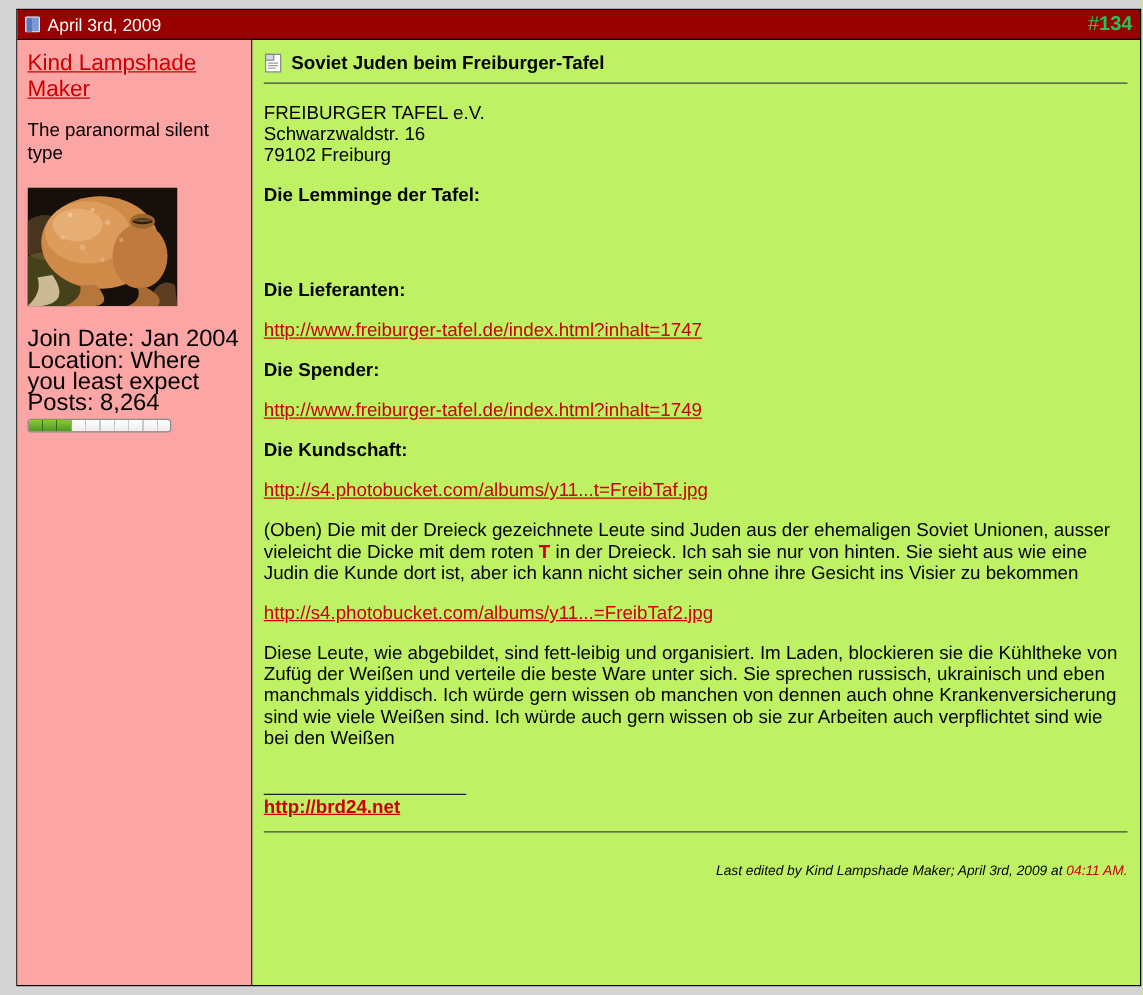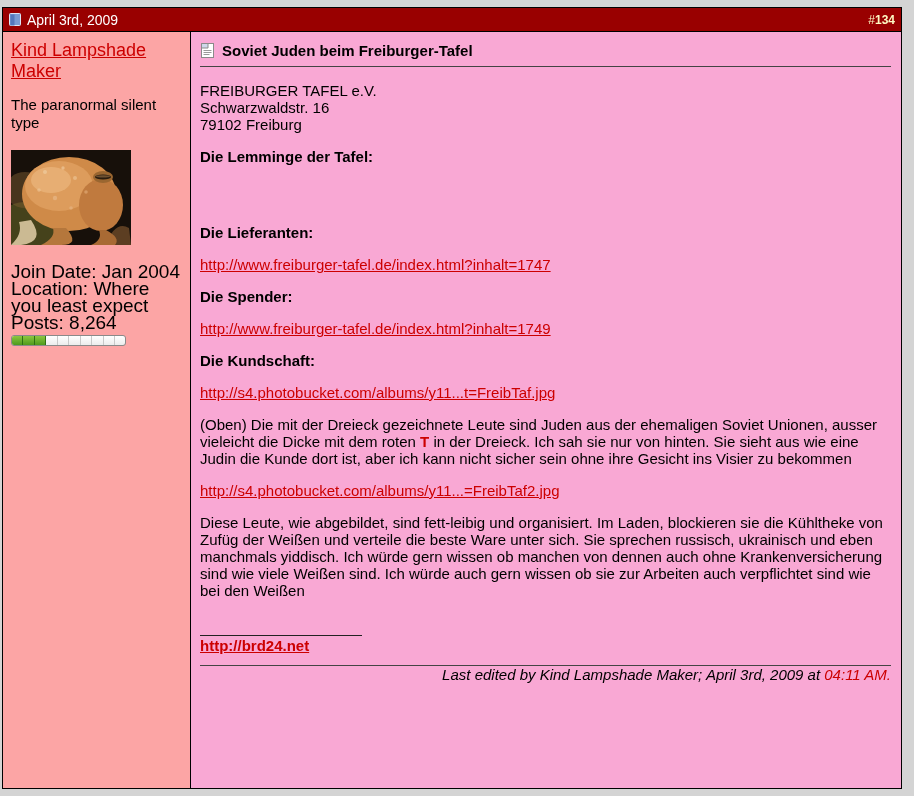--- a/index.html
+++ b/index.html
@@ -4,42 +4,42 @@
 <style>
   * { margin: 0; padding: 0; box-sizing: border-box; }
   html, body { width: 914px; height: 796px; }
   body {
     background: #d4d4d4;
     font-family: "Liberation Sans", "DejaVu Sans", sans-serif;
     color: #000;
   }
   .post-window {
     position: absolute;
-    left: 2px; top: 7px;
+    left: 13px; top: 7px;
     width: 900px; height: 782px;
     background: #fff;
     border: 1px solid #000;
     display: flex;
     flex-direction: column;
   }
   
   .post-header {
     height: 24px;
     background: #990000;
     border-bottom: 1px solid #000;
     color: #fff;
     display: flex;
     align-items: center;
     padding: 0 6px;
     font-size: 14px;
     flex: 0 0 auto;
   }
   .post-header .date-wrap { display: flex; align-items: center; gap: 6px; flex: 1; }
   .page-icon { width: 12px; height: 13px; display: inline-block; }
-  .post-number { color: #fef9c3; text-decoration: none; font-size: 12px; cursor: pointer; text-align: center; }
+  .post-number { color: #22c55e; text-decoration: none; font-size: 16px; cursor: pointer; text-align: center; }
   .post-number b { font-weight: bold; }
   
   .post-main { display: flex; flex: 1 1 auto; min-height: 0; }
   .sidebar {
     width: 188px;
     background: #fca5a5;
     border-right: 1px solid #000;
     padding: 8px 8px;
     font-size: 15px;
     line-height: 17px;
@@ -69,21 +69,21 @@
   }
   .rep-fill {
     position: absolute; left: 0; top: 0; bottom: 0;
     background:
       repeating-linear-gradient(to right, transparent 0, transparent 10.5px, #2d7014 10.5px, #2d7014 11.5px),
       linear-gradient(#8cc63f, #4e9a1e);
   }
   
   .content {
     flex: 1 1 auto;
-    background: #f9a8d4;
+    background: #bef264;
     padding: 8px 10px 8px 9px;
     font-size: 15px;
     line-height: 17px;
     position: relative;
   }
   .title-row { display: flex; align-items: center; gap: 7px; padding-top: 2px; }
   .title-row .doc-icon { width: 15px; height: 17px; flex: 0 0 auto; }
   .post-title { font-weight: bold; font-size: 15px; }
   .title-hr { border: none; border-top: 1px solid #444; margin: 7px 0 0 0; }
   .content p { margin-top: 15px; }
@@ -97,24 +97,24 @@
   .spacer-lemminge { height: 44px; }
   .sig-area { margin-top: 30px; position: relative; height: 26px; }
   .sig-line {
     position: absolute; left: 0; top: 6px;
     width: 162px; border-top: 1px solid #222;
   }
   .sig-link-wrap { text-align: left; padding-top: 8px; }
   .sig-link { font-weight: bold; color: #cc0000; text-decoration: underline; cursor: pointer; }
   .footer-hr { border: none; border-top: 1px solid #444; margin: 10px 0 0 0; }
   .last-edited {
-    margin-top: 0;
+    margin-top: 23px;
     text-align: right;
     font-style: italic;
-    font-size: 15px;
+    font-size: 11px;
   }
   .last-edited .time { color: #cc0000; }
 </style>
 </head>
 <body>
 
 <div class="post-window">
 
   <div class="post-header">
     <div class="date-wrap">

